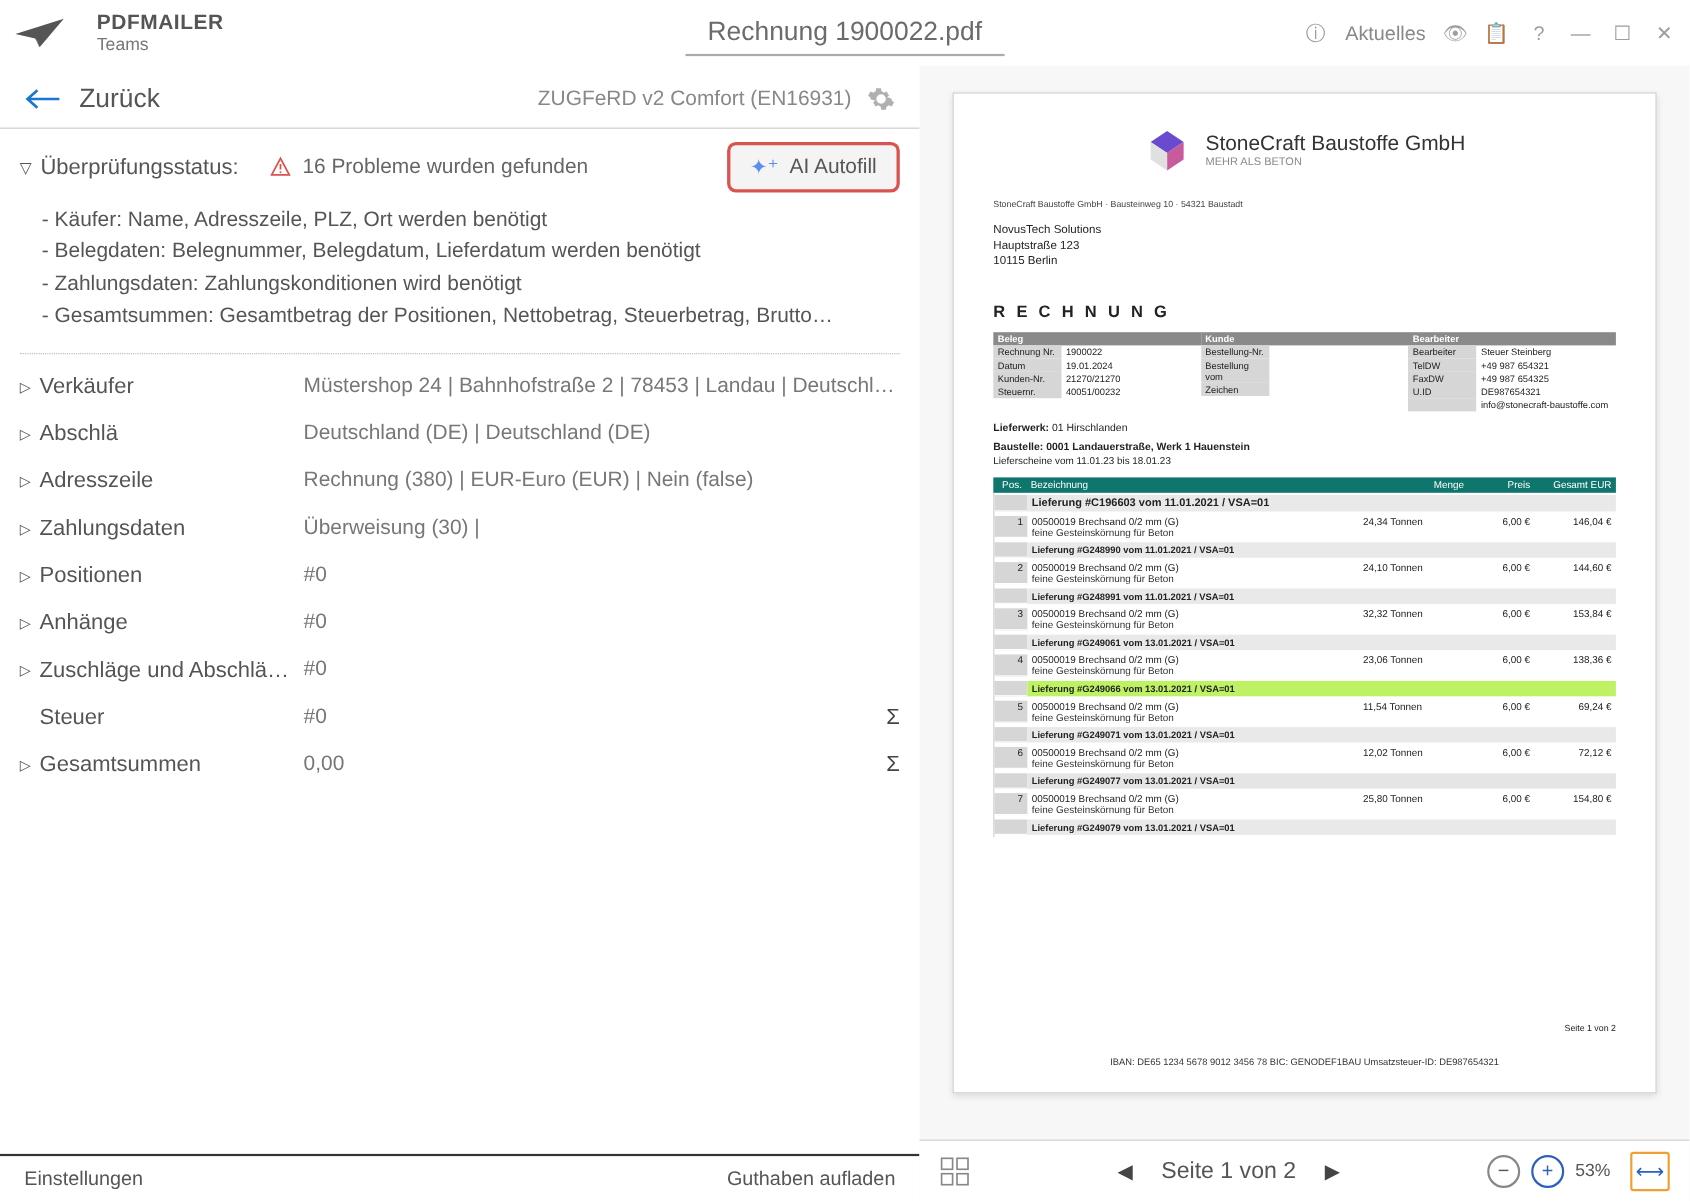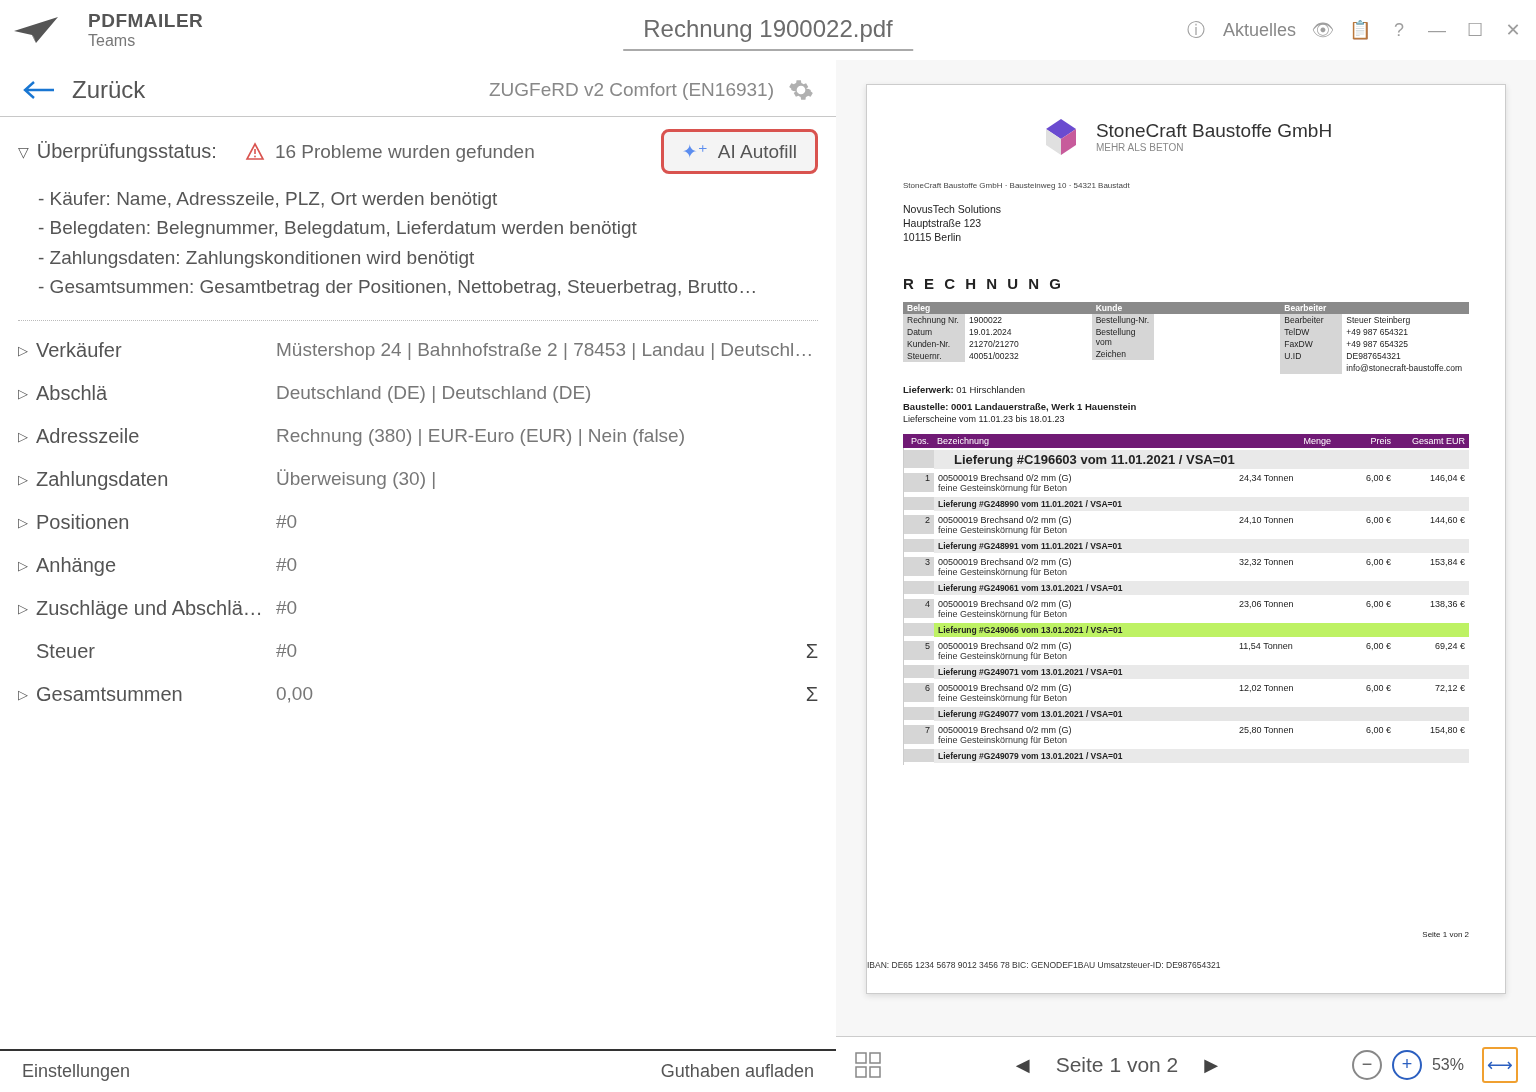--- a/index.html
+++ b/index.html
@@ -67,37 +67,37 @@
 .rechnung-title { font-size: 15px; font-weight: 700; letter-spacing: 3px; margin-bottom: 10px; }
 .meta-table { display: flex; gap: 0; margin-bottom: 10px; font-size: 9px; }
 .meta-col { flex: 1; }
 .meta-hdr { background: #8a8a8a; color: #fff; padding: 1px 4px; font-weight: 600; font-size: 8.5px; }
 .meta-row { display: flex; }
 .meta-row .lbl { background: #d6d6d6; padding: 1px 4px; width: 62px; font-size: 8.5px; }
 .meta-row .v { padding: 1px 4px; font-size: 8.5px; }
 .lieferwerk { font-size: 9.5px; margin: 6px 0; }
 .baustelle { font-size: 9.5px; margin-bottom: 2px; }
 .liefsch { font-size: 9px; margin-bottom: 10px; }
-.items-hdr { background: #701a75; color: #fff; display: flex; font-size: 9px; padding: 2px 0; }
+.items-hdr { background: #0f766e; color: #fff; display: flex; font-size: 9px; padding: 2px 0; }
 .items-hdr .c1 { width: 30px; text-align: right; padding-right: 4px; }
 .items-hdr .c2 { flex: 1; padding-left: 4px; }
 .items-hdr .c3 { width: 92px; text-align: right; }
 .items-hdr .c4 { width: 60px; text-align: right; }
 .items-hdr .c5 { width: 78px; text-align: right; padding-right: 4px; }
 .item-block { border-left: 1px solid #ccc; }
 .item-row { display: flex; font-size: 9px; padding: 2px 0; }
 .item-row .c1 { width: 30px; text-align: right; padding-right: 4px; background: #d6d6d6; border-bottom:1px solid #fff; }
 .item-row .c2 { flex: 1; padding-left: 4px; }
 .item-row .c2 .sub { color: #333; }
 .item-row .c3 { width: 92px; text-align: left; }
 .item-row .c4 { width: 60px; text-align: right; }
 .item-row .c5 { width: 78px; text-align: right; padding-right: 4px; }
 .blank-c1 { width:30px; background:#d6d6d6; border-bottom:1px solid #fff; }
 .page-sof { position: absolute; right: 36px; font-size: 8px; top: 845px;}
-.iban-line { position: absolute; left:0; right:0; font-size: 8.5px; top: 875px; color:#333;}
+.iban-line { position: absolute; left:0; right:0; text-align:center; font-size: 8.5px; top: 875px; color:#333;}
 
 
 .right-toolbar { height: 56px; border-top: 1px solid #ccc; background: #fff; display: flex; align-items: center; padding: 0 18px; gap: 18px; }
 .grid-ico { color: #888; }
 .pager { flex: 1; display: flex; align-items: center; justify-content: center; gap: 26px; font-size: 21px; color: #555; }
 .pager .arrow { color: #444; font-size: 18px; }
 .zoom { display: flex; align-items: center; gap: 10px; color: #555; }
 .zbtn { width: 30px; height: 30px; border: 2px solid #888; border-radius: 50%; display: flex; align-items: center; justify-content: center; font-size: 18px; }
 .zbtn.plus { border-color: #2b5fc0; color: #2b5fc0; }
 .fit-btn { width: 36px; height: 36px; border: 2px solid #f0a030; border-radius: 3px; display: flex; align-items: center; justify-content: center; color: #2b5fc0; margin-left: 8px; font-size: 18px; }
@@ -311,21 +311,21 @@
         <div class="items-hdr">
           <div class="c1">Pos.</div>
           <div class="c2">Bezeichnung</div>
           <div class="c3">Menge</div>
           <div class="c4">Preis</div>
           <div class="c5">Gesamt EUR</div>
         </div>
         <div class="item-block" id="items">
             <div class="item-row">
               <div class="c1 blank-c1"></div>
-              <div style="flex:1;background:#e9e9e9;font-weight:700;font-size:13px;padding:2px 20px;">Lieferung #C196603 vom 11.01.2021 / VSA=01</div>
+              <div style="flex:1;background:#e9e9e9;font-weight:700;font-size:10px;padding:2px 4px;">Lieferung #C196603 vom 11.01.2021 / VSA=01</div>
             </div>
             <div class="item-row">
               <div class="c1">1</div>
               <div class="c2">00500019 Brechsand 0/2 mm (G)<br><span class="sub">feine Gesteinskörnung für Beton</span></div>
               <div class="c3">24,34 Tonnen</div>
               <div class="c4">6,00 €</div>
               <div class="c5">146,04 €</div>
             </div>
             <div class="item-row">
               <div class="c1 blank-c1"></div>

